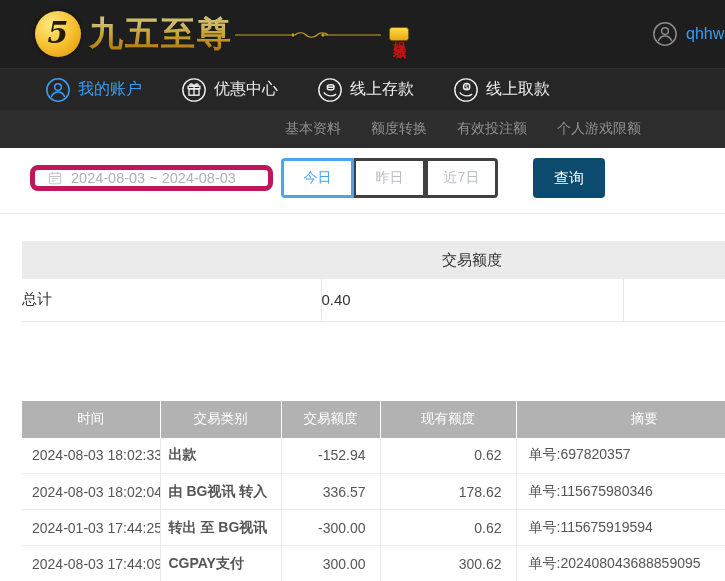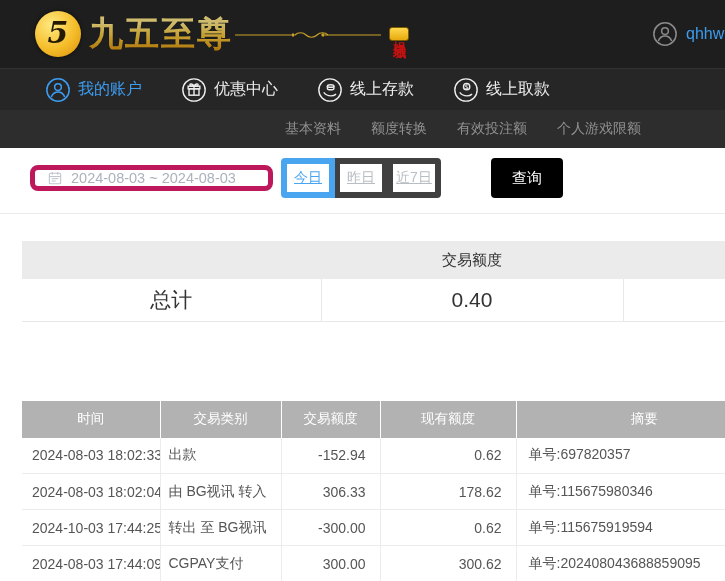--- a/index.html
+++ b/index.html
@@ -73,56 +73,55 @@
     border-top: 6px solid #9aa6b2;
   }
   .dateinput {
     width: 243px; height: 26px; border: 5px solid #be185d; border-radius: 8px;
     display: flex; align-items: center; gap: 8px; padding: 0 12px; margin-left: 8px;
     color: #aab2bb; font-size: 14.5px; background: #fff; white-space: nowrap; cursor: pointer;
   }
   .dateinput svg { width: 16px; height: 16px; color: #c0c4cc; flex: 0 0 auto; }
   .btn-group { display: flex; margin-left: 8px; }
   .btn-group .qbtn {
-    width: 54px; height: 40px; background: #fff; border: 6px solid #404040;
+    width: 73px; height: 40px; background: #fff; border: 3px solid #404040;
     color: #b9bec4; font-size: 14px; margin-left: -1px; cursor: pointer; position: relative;
     font-family: inherit;
-    text-decoration: underline;
   }
   .btn-group .qbtn:first-child { margin-left: 0; border-radius: 4px 0 0 4px; }
   .btn-group .qbtn:last-child { border-radius: 0 4px 4px 0; }
   .btn-group .qbtn.active { border-color: #4aa5f0; color: #4aa5f0; z-index: 2; }
   .searchbtn {
-    width: 72px; height: 40px; margin-left: 50px; background: #000000; border: none;
+    width: 72px; height: 40px; margin-left: 35px; background: #0c4a6e; border: none;
     border-radius: 4px; color: #fff; font-size: 15px; cursor: pointer; flex: 0 0 auto;
     font-family: inherit;
   }
 
   .divider { margin-top: 15px; border-top: 1px solid #ebebeb; }
 
   
   .summary { margin: 27px 0 0 22px; width: 900px; border-collapse: collapse; table-layout: fixed; }
   .summary thead td { background: #ebebeb; height: 38px; text-align: center; color: #333; font-size: 15px; }
-  .summary tbody td { height: 42px; text-align: center; color: #333; font-size: 21px; border-bottom: 1px solid #e8e8e8; background: #fff; }
+  .summary tbody td { height: 42px; text-align: left; color: #333; font-size: 15px; border-bottom: 1px solid #e8e8e8; background: #fff; }
   .summary tbody td + td { border-left: 1px solid #e8e8e8; }
 
   
   .detail { margin: 79px 0 0 22px; width: 750px; border-collapse: collapse; table-layout: fixed; }
   .detail thead th {
     background: #b2b2b2; color: #fff; height: 37px; font-size: 13.5px; font-weight: 400;
     border-right: 1px solid #fff; text-align: center;
   }
   .detail thead th:last-child { border-right: none; }
   .detail tbody td {
     height: 36px; font-size: 14px; color: #555; background: #fff;
     border-bottom: 1px solid #ececec; border-right: 1px solid #ececec; white-space: nowrap; overflow: hidden;
   }
   .detail tbody td:last-child { border-right: none; }
   .detail td.c-time { padding-left: 10px; text-align: right; }
-  .detail td.c-type { padding-left: 8px; text-align: left; }
+  .detail td.c-type { padding-left: 8px; text-align: left; font-weight: bold; }
   .detail td.c-amount, .detail td.c-balance { padding-right: 14px; text-align: right; }
   .detail td.c-summary { padding-left: 12px; text-align: left; }
 </style>
 </head>
 <body>
 
 <header class="topbar">
   <div class="logo">
     <div class="logo-circle">
       <span>5</span>
@@ -264,26 +263,26 @@
     <tr>
       <td class="c-time">2024-08-03 18:02:33</td>
       <td class="c-type">出款</td>
       <td class="c-amount">-152.94</td>
       <td class="c-balance">0.62</td>
       <td class="c-summary">单号:697820357</td>
     </tr>
     <tr>
       <td class="c-time">2024-08-03 18:02:04</td>
       <td class="c-type">由 BG视讯 转入</td>
-      <td class="c-amount">306.33</td>
+      <td class="c-amount">336.57</td>
       <td class="c-balance">178.62</td>
       <td class="c-summary">单号:115675980346</td>
     </tr>
     <tr>
-      <td class="c-time">2024-10-03 17:44:25</td>
+      <td class="c-time">2024-01-03 17:44:25</td>
       <td class="c-type">转出 至 BG视讯</td>
       <td class="c-amount">-300.00</td>
       <td class="c-balance">0.62</td>
       <td class="c-summary">单号:115675919594</td>
     </tr>
     <tr>
       <td class="c-time">2024-08-03 17:44:09</td>
       <td class="c-type">CGPAY支付</td>
       <td class="c-amount">300.00</td>
       <td class="c-balance">300.62</td>

